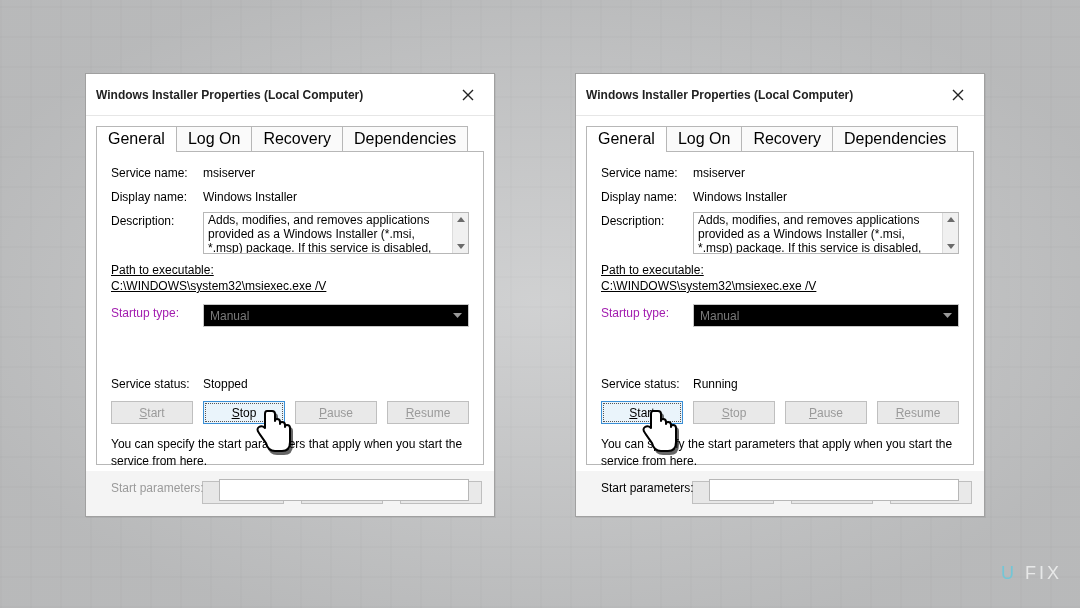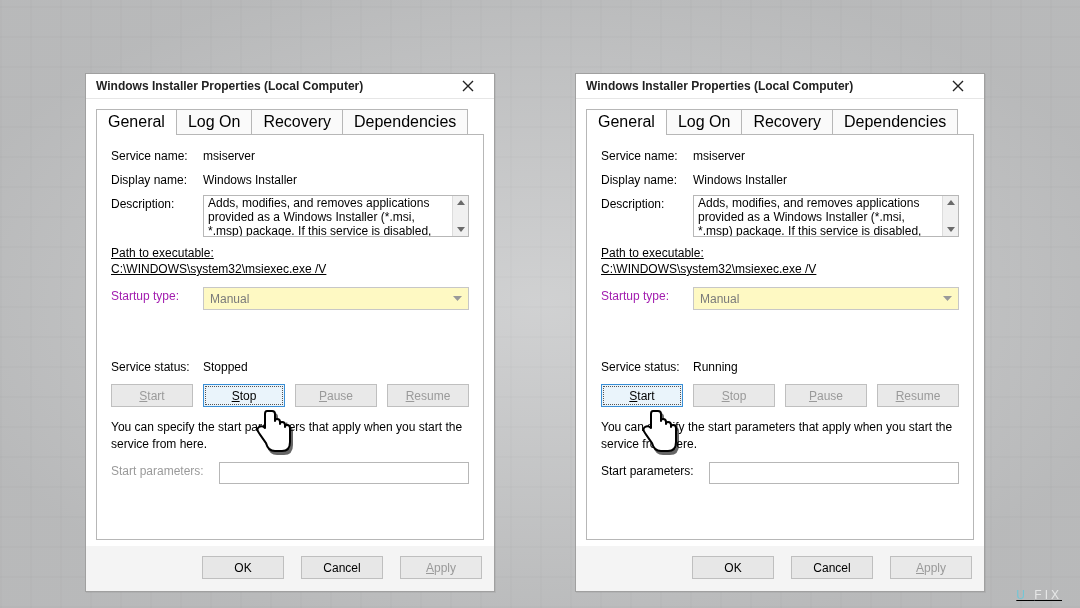--- a/index.html
+++ b/index.html
@@ -19,44 +19,43 @@
     position: absolute; inset: 0;
     background:
       radial-gradient(ellipse at center, rgba(255,255,255,.15), rgba(0,0,0,.08) 80%),
       repeating-linear-gradient(0deg, rgba(0,0,0,.015) 0 2px, transparent 2px 30px),
       repeating-linear-gradient(90deg, rgba(0,0,0,.015) 0 2px, transparent 2px 30px);
     pointer-events: none;
   }
   .watermark {
     position: absolute;
     right: 18px;
-    bottom: 6px;
-    font-size: 12px;
+    bottom: 24px;
+    font-size: 18px;
     letter-spacing: 3px;
     font-weight: 500;
-    text-decoration: underline;
   }
   .watermark .u { color: #73c6d6; }
   .watermark .fix { color: #e7e8e8; }
 
   .dialog {
     position: absolute;
     width: 410px;
     background: #fff;
     border: 1px solid #a0a0a0;
     box-shadow: 1px 1px 0 rgba(0,0,0,.05);
   }
   .dialog.left  { left: 85px;  top: 73px; }
   .dialog.right { left: 575px; top: 73px; }
 
   .titlebar {
     display: flex;
     align-items: center;
     justify-content: space-between;
-    height: 25px;
+    height: 42px;
     padding: 0 8px 0 10px;
     border-bottom: 1px solid #e6e6e6;
   }
   .titlebar .title {
     font-size: 12px;
     font-weight: 600;
     color: #222;
   }
   .close-btn {
     width: 36px;
@@ -86,21 +85,21 @@
     background: #fff;
     z-index: 2;
   }
   .tabpanel-wrap {
     margin: 8px 10px 0 10px;
     border: 1px solid #b7b7b7;
     border-top: 1px solid #b7b7b7;
     margin-top: -1px;
     padding: 12px 14px 14px 14px;
     position: relative;
-    height: 406px;
+    height: 314px;
   }
   .tab.active::after {
     content: '';
     position: absolute;
     left: 1px; right: 1px;
     bottom: -1px; height: 1px;
     background: #fff;
   }
 
   .row {
@@ -142,21 +141,21 @@
   }
   .desc-scroll svg { display:block; }
 
   .path-block { margin: 6px 0 10px 0; line-height: 1.35; text-decoration: underline; }
 
   .startup-row .label { color: #a21caf; }
   .select {
     flex: 1 1 auto;
     height: 23px;
     border: 1px solid #c7c7c7;
-    background: #fef9c3;
+    background: #000000;
     display: flex;
     align-items: center;
     justify-content: space-between;
     padding: 0 6px 0 6px;
     color: #7a7a7a;
   }
   .select .chevron svg { display:block; }
 
   .status-row { margin-top: 48px; margin-bottom: 10px; }
 

